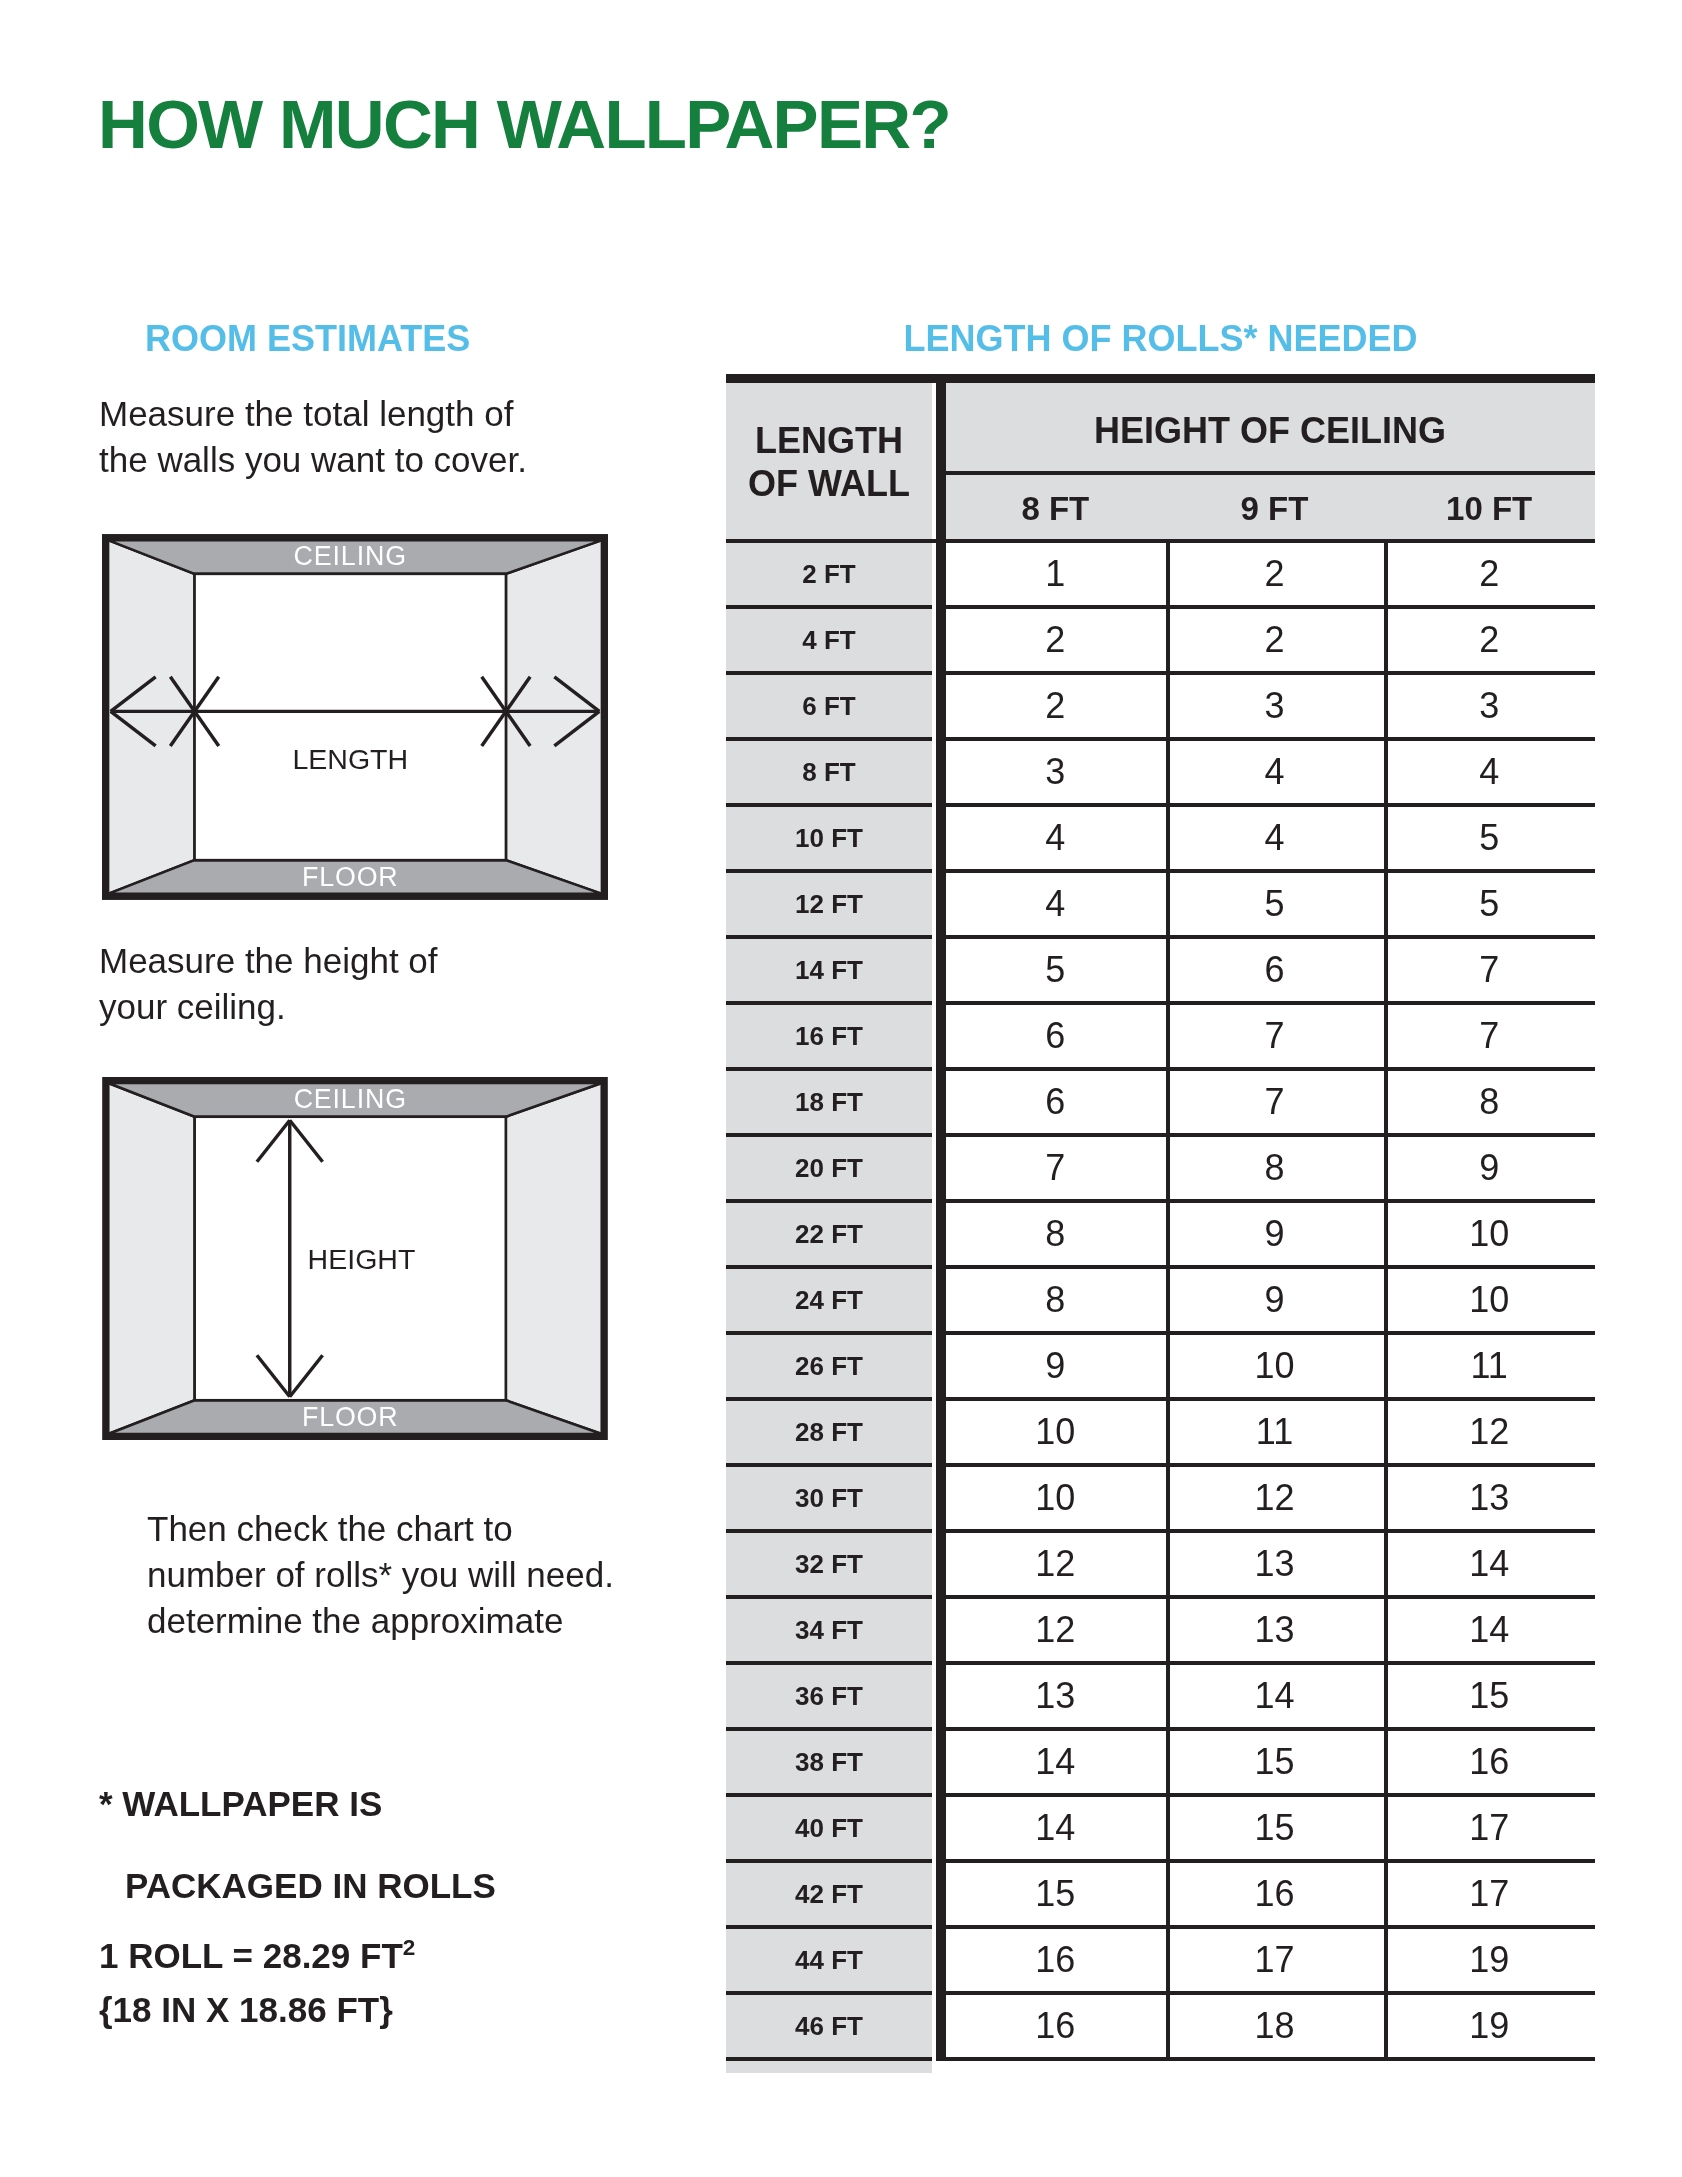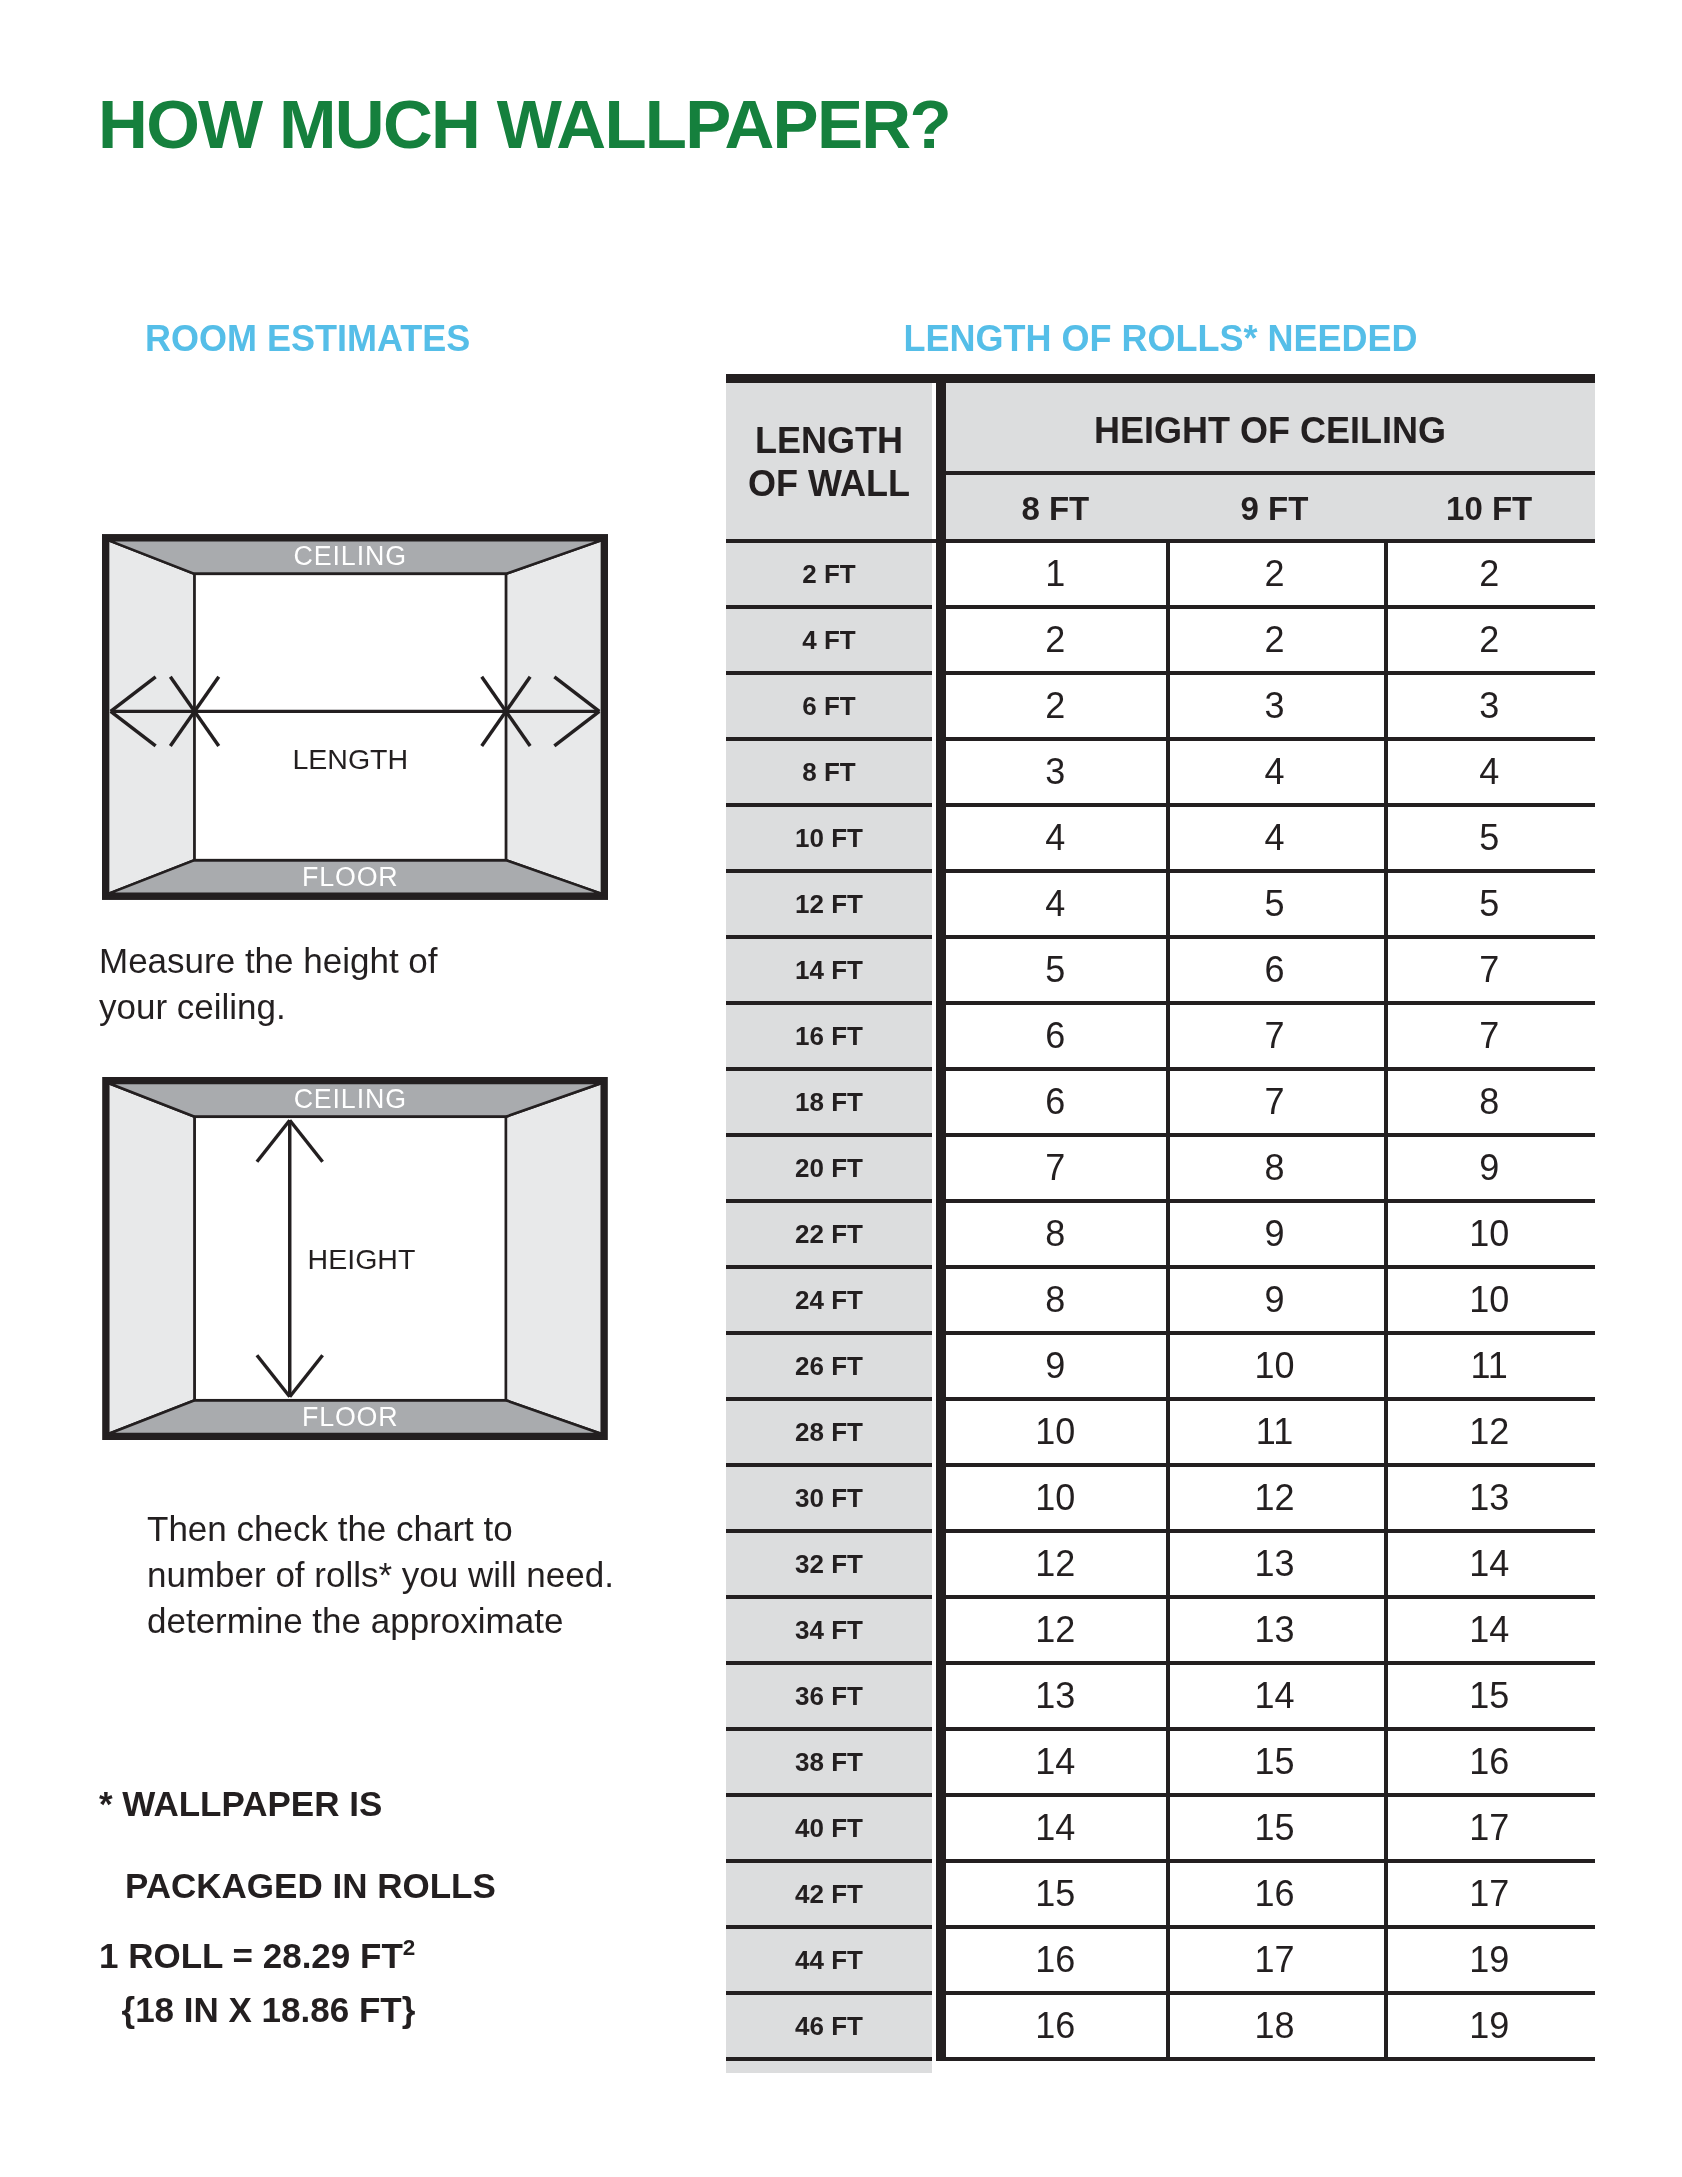--- a/index.html
+++ b/index.html
@@ -35,20 +35,24 @@
 </style>
 </head>
 <body>
 
 <div class="page">
 
   <div class="abs page-title">HOW MUCH WALLPAPER?</div>
 
   <div class="abs blue-heading" style="left:114px;top:318px;margin-left:31px;">ROOM ESTIMATES</div>
 
+  <div class="abs para" style="left:99px;top:391px;">
+    <div>Measure the total length of</div>
+    <div>the walls you want to cover.</div>
+  </div>
 
   <svg class="abs" style="left:102px;top:534px;" width="506" height="366" viewBox="0 0 585 423">
     <rect x="3.5" y="3.5" width="578" height="416" fill="#ffffff" stroke="#231F20" stroke-width="7"></rect>
     <polygon points="7,7 107,46 107,377 7,416" fill="#E8E9EA" stroke="#231F20" stroke-width="3"></polygon>
     <polygon points="578,7 467,46 467,377 578,416" fill="#E8E9EA" stroke="#231F20" stroke-width="3"></polygon>
     <polygon points="7,7 578,7 467,46 107,46" fill="#A9ABAE" stroke="#231F20" stroke-width="3"></polygon>
     <polygon points="7,416 107,377 467,377 578,416" fill="#A9ABAE" stroke="#231F20" stroke-width="3"></polygon>
     <rect x="107" y="46" width="360" height="331" fill="#ffffff" stroke="#231F20" stroke-width="3"></rect>
     <g stroke="#231F20" stroke-width="4">
       <line x1="10" y1="205" x2="575" y2="205"></line>
@@ -94,21 +98,21 @@
     <div>Then check the chart to</div>
     <div>number of rolls* you will need.</div>
     <div>determine the approximate</div>
   </div>
 
   <div class="abs footnote" style="left:99px;top:1780px;">
     <div>* WALLPAPER IS</div>
     <div class="indent">PACKAGED IN ROLLS</div>
   </div>
 
-  <div class="abs rollinfo" style="left:99px;top:1921px;text-align:right;">
+  <div class="abs rollinfo" style="left:99px;top:1921px;">
     <div><span>1 ROLL = 28.29 FT</span><sup>2</sup></div>
     <div>{18 IN X 18.86 FT}</div>
   </div>
 
   <div class="abs blue-heading" style="left:726px;top:318px;width:869px;text-align:center;">LENGTH OF ROLLS* NEEDED</div>
 
   <div class="abs bar" style="left:726px;top:374px;width:869px;height:8.6px;"></div>
 
   <div class="abs grayfill" style="left:726px;top:383px;width:206px;height:156px;"></div>
   <div class="abs grayfill" style="left:945px;top:383px;width:650px;height:156px;"></div>

